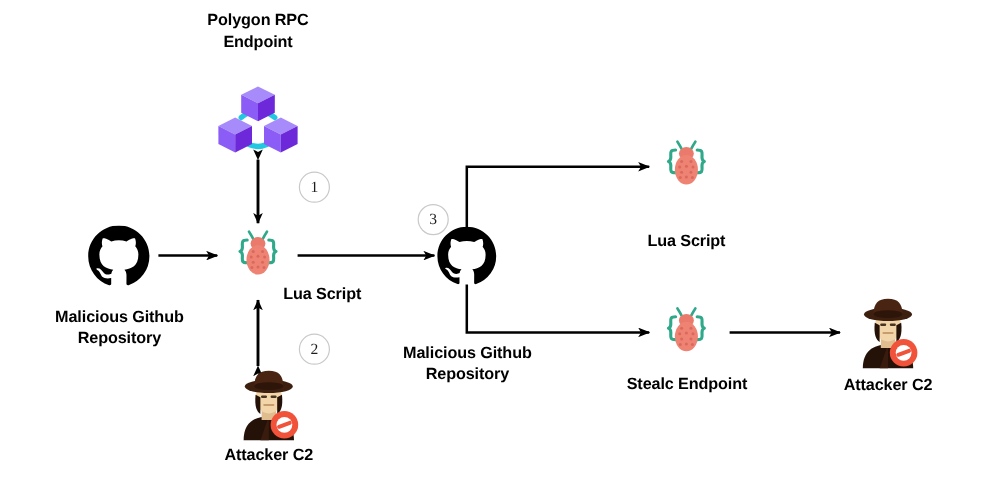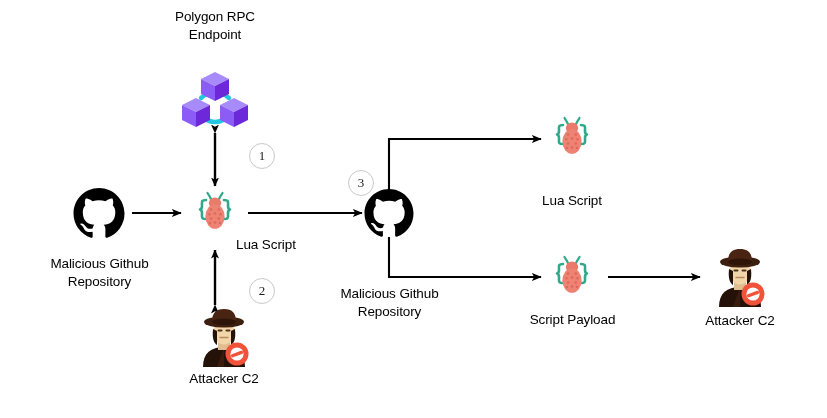--- a/index.html
+++ b/index.html
@@ -11,21 +11,21 @@
     position: relative;
     width: 827px;
     height: 418px;
     background: #ffffff;
     font-family: "Liberation Sans", sans-serif;
     overflow: hidden;
   }
   .node-label {
     position: absolute;
     text-align: center;
-    font-weight: normal;
+    font-weight: bold;
     font-size: 13.5px;
     color: #000000;
     line-height: 1.35;
     white-space: pre-line;
     letter-spacing: -0.1px;
   }
   .icon-box {
     position: absolute;
   }
   .step-circle {
@@ -261,21 +261,21 @@
           <circle cx="30.5" cy="26.2" r="1.25"></circle>
         <circle cx="21" cy="30.6" r="1.25"></circle>
           <circle cx="28.8" cy="30.6" r="1.25"></circle>
         <circle cx="19.9" cy="35" r="1.25"></circle>
           <circle cx="25" cy="34.6" r="1.25"></circle>
           <circle cx="30" cy="35" r="1.25"></circle>
       </g>
     </svg>
   </div>
 
-  <div class="node-label" style="left:505px; top:311px; width:135px;">Script Payload</div>
+  <div class="node-label" style="left:505px; top:311px; width:135px;">Stealc Endpoint</div>
 
   <div class="icon-box" style="left:709px; top:245px; width:62px; height:62px;">
     <svg viewBox="0 0 62 62" width="62" height="62">
       <path d="M10 62 C10 48 18 42 31 42 C44 42 52 48 52 62 Z" fill="#241108"></path>
       <path d="M31 42 L24 62 L31 62 Z" fill="#3a1c0e"></path>
       <path d="M25 36 L37 36 L37 45 L25 45 Z" fill="#e0bd8e"></path>
       <ellipse cx="31" cy="27" rx="11" ry="12.5" fill="#f2d5a8"></ellipse>
       <path d="M20 24 C19 34 21 38 24 40 L24 26 Z" fill="#241108"></path>
       <path d="M42 24 C43 34 41 38 38 40 L38 26 Z" fill="#241108"></path>
       <rect x="24.5" y="24.5" width="5" height="2.1" rx="1" fill="#4a3520"></rect>

